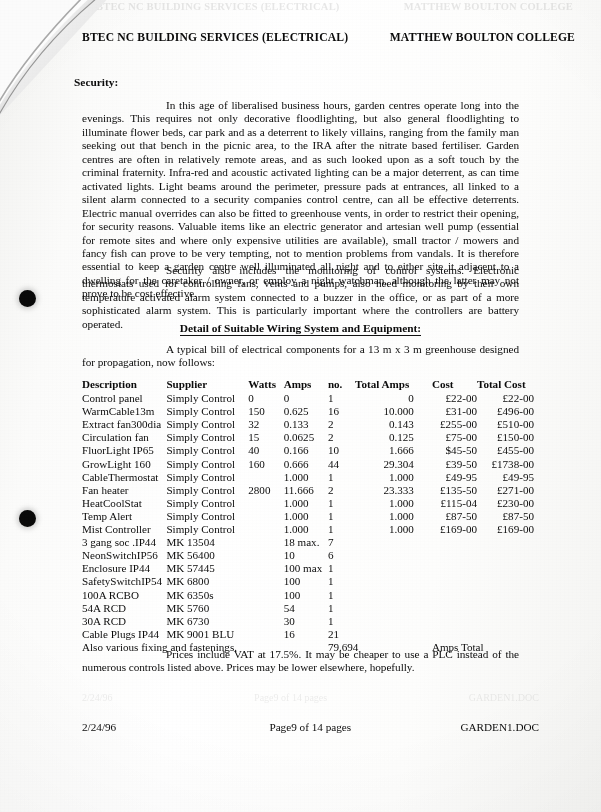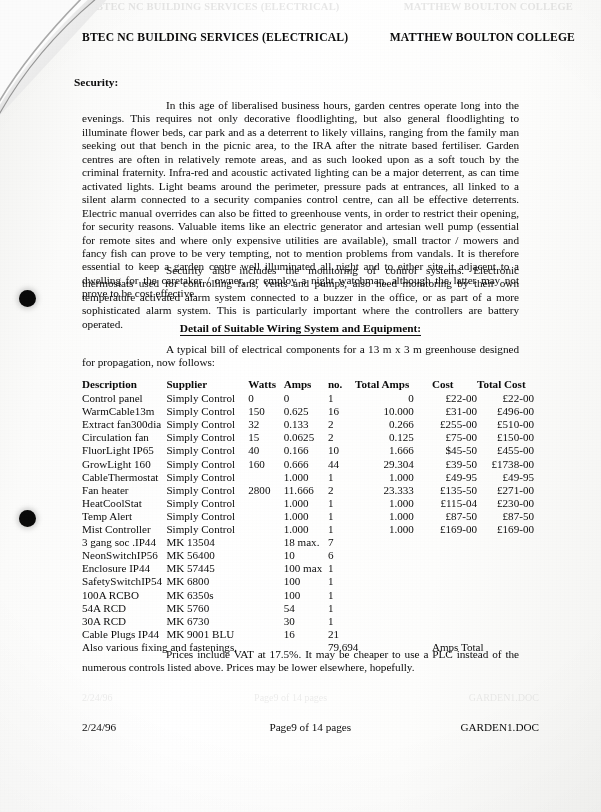--- a/index.html
+++ b/index.html
@@ -236,21 +236,21 @@
             <td class="c-tamps">10.000</td>
             <td class="c-cost">£31-00</td>
             <td class="c-tcost">£496-00</td>
           </tr>
           <tr>
             <td class="c-desc">Extract fan300dia</td>
             <td class="c-supp">Simply Control</td>
             <td class="c-watts">32</td>
             <td class="c-amps">0.133</td>
             <td class="c-no">2</td>
-            <td class="c-tamps">0.266</td>
+            <td class="c-tamps">0.143</td>
             <td class="c-cost">£255-00</td>
             <td class="c-tcost">£510-00</td>
           </tr>
           <tr>
             <td class="c-desc">Circulation fan</td>
             <td class="c-supp">Simply Control</td>
             <td class="c-watts">15</td>
             <td class="c-amps">0.0625</td>
             <td class="c-no">2</td>
             <td class="c-tamps">0.125</td>

